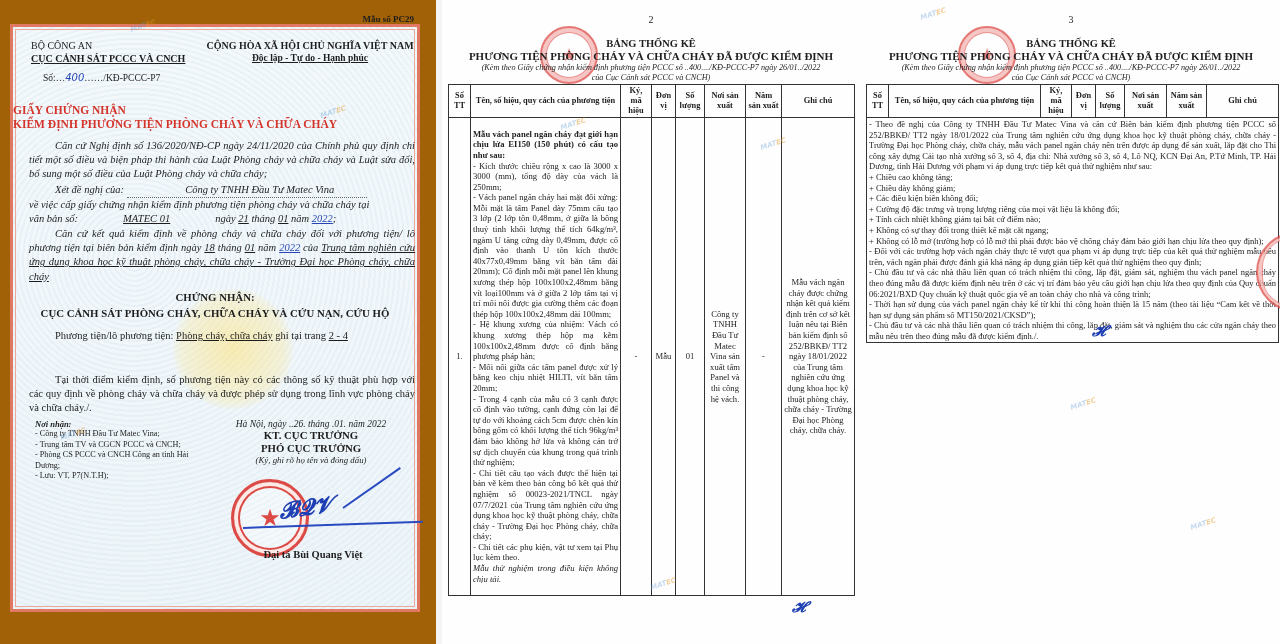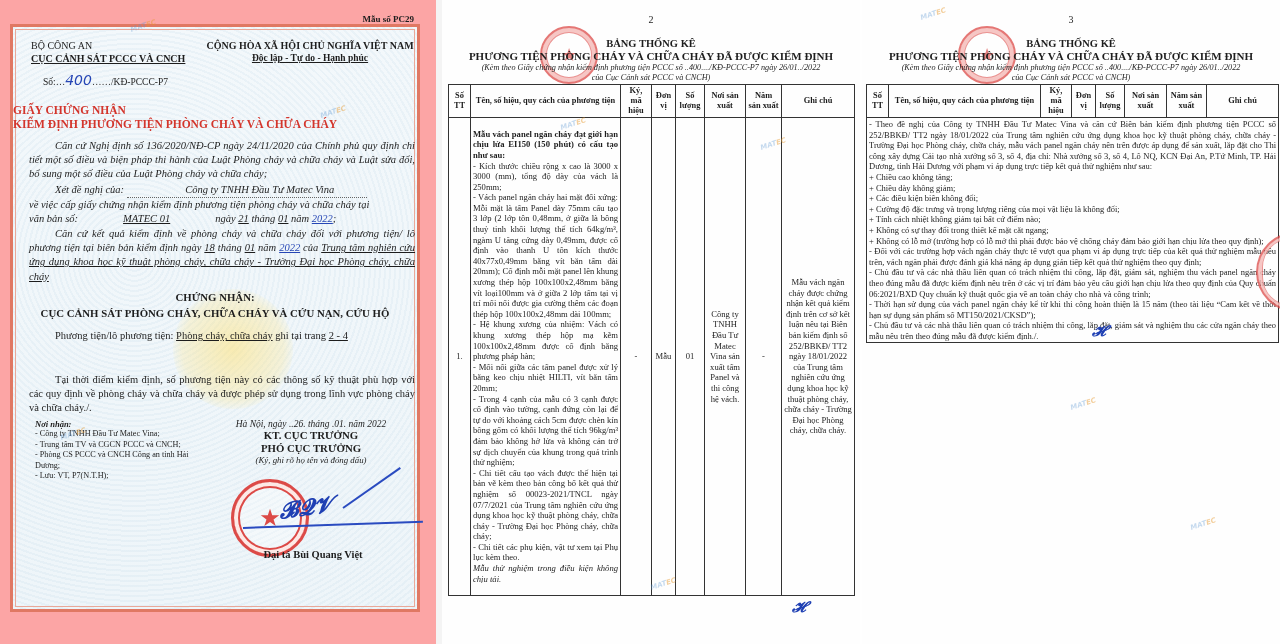--- a/index.html
+++ b/index.html
@@ -1,19 +1,19 @@
 <!DOCTYPE html>
 <html><head>
 <meta charset="utf-8">
 <style>
   * { box-sizing: border-box; margin: 0; padding: 0; }
   html, body { width: 1280px; height: 644px; overflow: hidden; background: #ffffff; }
   body { position: relative; font-family: "Liberation Serif", "DejaVu Serif", serif; color: #1d1d1d; }
 
-  .page { position: absolute; top: 0; height: 644px; background: #fca5a5; }
+  .page { position: absolute; top: 0; height: 644px; background: #a16207; }
   #p1 { left: 0; width: 436px; }
   #p2 { left: 442px; width: 418px; background: #fefefe; }
   #p3 { left: 862px; width: 418px; background: #fefefe; }
 
   .divider-gap { position: absolute; top: 0; width: 6px; height: 644px; background: #f4f4f4; }
 
   
   .form-no { position: absolute; right: 22px; top: 14px; font-size: 9px; font-weight: bold; }
   .cert-frame {
     position: absolute; left: 10px; top: 24px; width: 410px; height: 588px;
@@ -24,21 +24,21 @@
   }
   .emblem-bg {
     position: absolute; left: 160px; top: 262px; width: 120px; height: 120px; border-radius: 50%;
     background: radial-gradient(circle, rgba(255,226,120,0.55) 0%, rgba(255,226,120,0.25) 60%, rgba(255,226,120,0) 75%);
   }
   .hdr-left { position: absolute; left: 18px; top: 12px; width: 168px; text-align: left; font-size: 10px; line-height: 13px; }
   .hdr-left .l2 { font-weight: bold; text-decoration: underline; }
   .hdr-right { position: absolute; left: 186px; top: 12px; width: 222px; text-align: center; font-size: 10px; line-height: 13px; font-weight: bold; }
   .hdr-right .l2 { text-decoration: underline; font-size: 9.5px; }
   .docno { position: absolute; left: 30px; top: 45px; font-size: 9.5px; }
-  .docno .hand { color: #2646b5; font-style: italic; font-family: "DejaVu Sans", sans-serif; font-size: 14px; }
+  .docno .hand { color: #2646b5; font-style: italic; font-family: "DejaVu Sans", sans-serif; font-size: 10px; }
   .cert-title { position: absolute; left: 0; width: 100%; top: 76px; text-align: left; color: #d3352c; font-weight: bold; font-size: 11.5px; line-height: 14px; }
   .body-text { position: absolute; left: 16px; width: 386px; font-size: 10.5px; line-height: 14.2px; text-align: justify; }
   .body-text.italic { font-style: italic; }
   .indent { text-indent: 26px; }
   .ul { text-decoration: underline; }
   .dotted { border-bottom: 1px dotted #666; }
   .hand-blue { color: #2646b5; font-style: italic; }
   .authority { position: absolute; left: 0; width: 100%; text-align: center; font-weight: bold; font-size: 10.8px; line-height: 16px; }
   .recipients { position: absolute; left: 22px; top: 480px; width: 170px; font-size: 8.2px; line-height: 10.4px; }
   .recipients .head { font-weight: bold; font-style: italic; font-size: 8.5px; }

